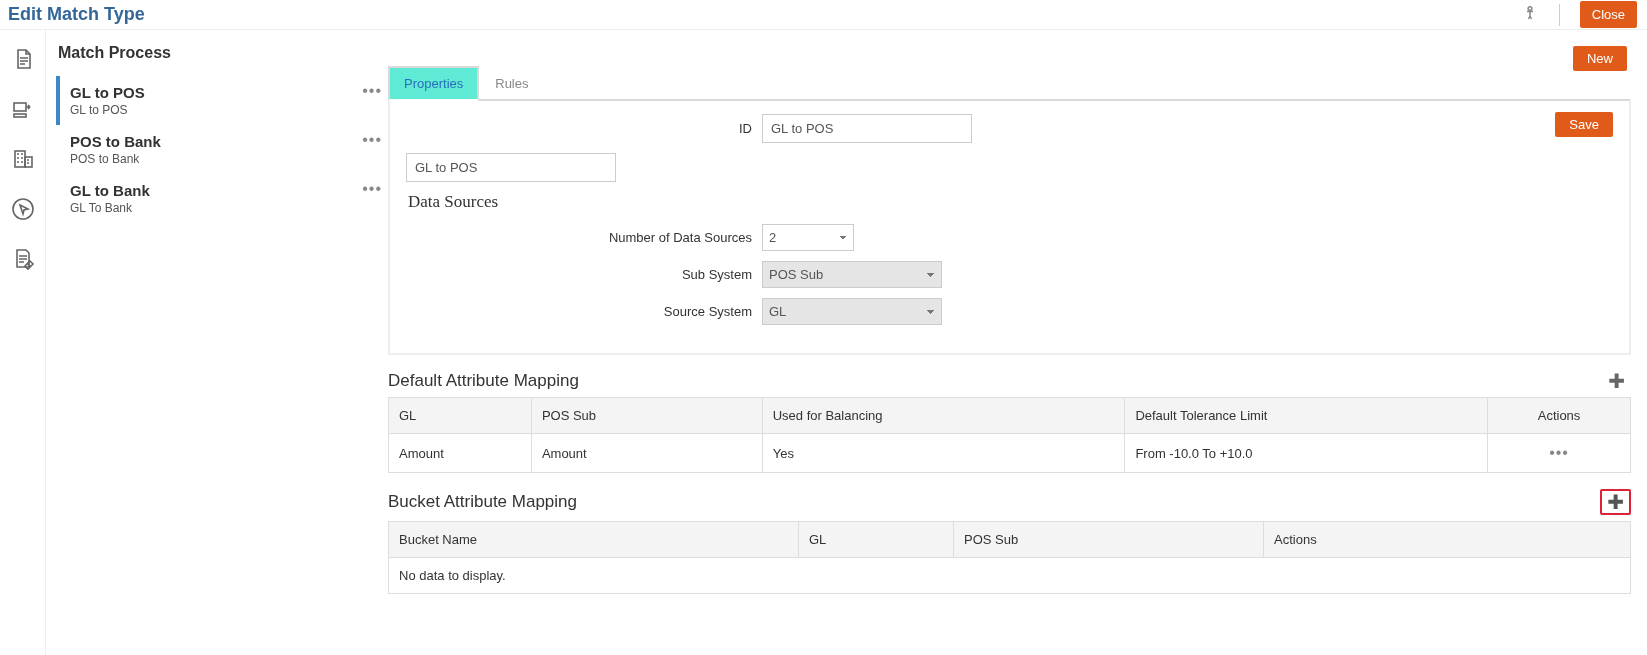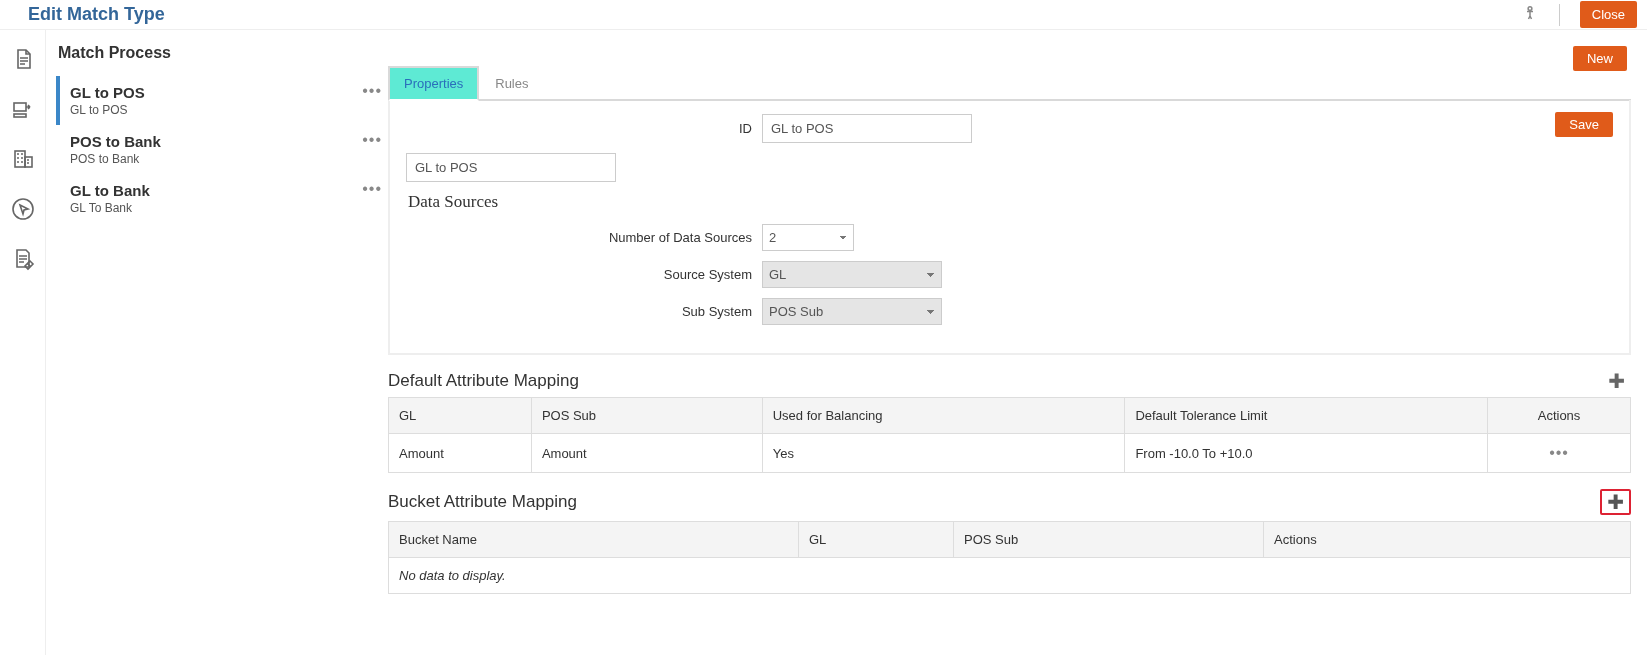--- a/index.html
+++ b/index.html
@@ -18,21 +18,20 @@
     justify-content: space-between;
     padding: 4px 10px 4px 4px;
     border-bottom: 1px solid #eee;
     height: 30px;
   }
   .topbar-title {
     color: #336699;
     font-size: 18px;
     font-weight: bold;
     padding-left: 4px;
-    margin-left: 20px;
   }
   .topbar-right {
     display: flex;
     align-items: center;
     gap: 20px;
   }
   .topbar-divider {
     width: 1px;
     height: 22px;
     background: #ccc;
@@ -289,21 +288,20 @@
     letter-spacing: 1px;
     cursor: pointer;
   }
   .user-icon {
     color: #888;
     cursor: pointer;
   }
   .user-icon svg { width:18px; height:18px; }
   .empty-row td {
     color: #555;
-    font-style: italic;
   }
 </style>
 </head>
 <body>
 
 <div class="topbar">
   <div class="topbar-title">Edit Match Type</div>
   <div class="topbar-right">
     <span class="user-icon">
       <svg viewBox="0 0 24 24" fill="none" stroke="currentColor" stroke-width="2">
@@ -397,26 +395,26 @@
         <input class="form-input" value="GL to POS" style="">
       </div>
 
       <div class="section-heading">Data Sources</div>
 
       <div class="form-row">
         <div class="form-label">Number of Data Sources</div>
         <div class="form-select">2</div>
       </div>
       <div class="form-row">
+        <div class="form-label">Sub System</div>
+        <div class="form-select form-select-wide form-select-disabled">POS Sub</div>
+      </div>
+      <div class="form-row">
         <div class="form-label">Source System</div>
         <div class="form-select form-select-wide form-select-disabled">GL</div>
-      </div>
-      <div class="form-row">
-        <div class="form-label">Sub System</div>
-        <div class="form-select form-select-wide form-select-disabled">POS Sub</div>
       </div>
 
     </div>
 
     <div class="mapping-section">
       <div class="mapping-header">
         <div class="mapping-title">Default Attribute Mapping</div>
         <div class="plus-btn">✚</div>
       </div>
       <table class="grid">

